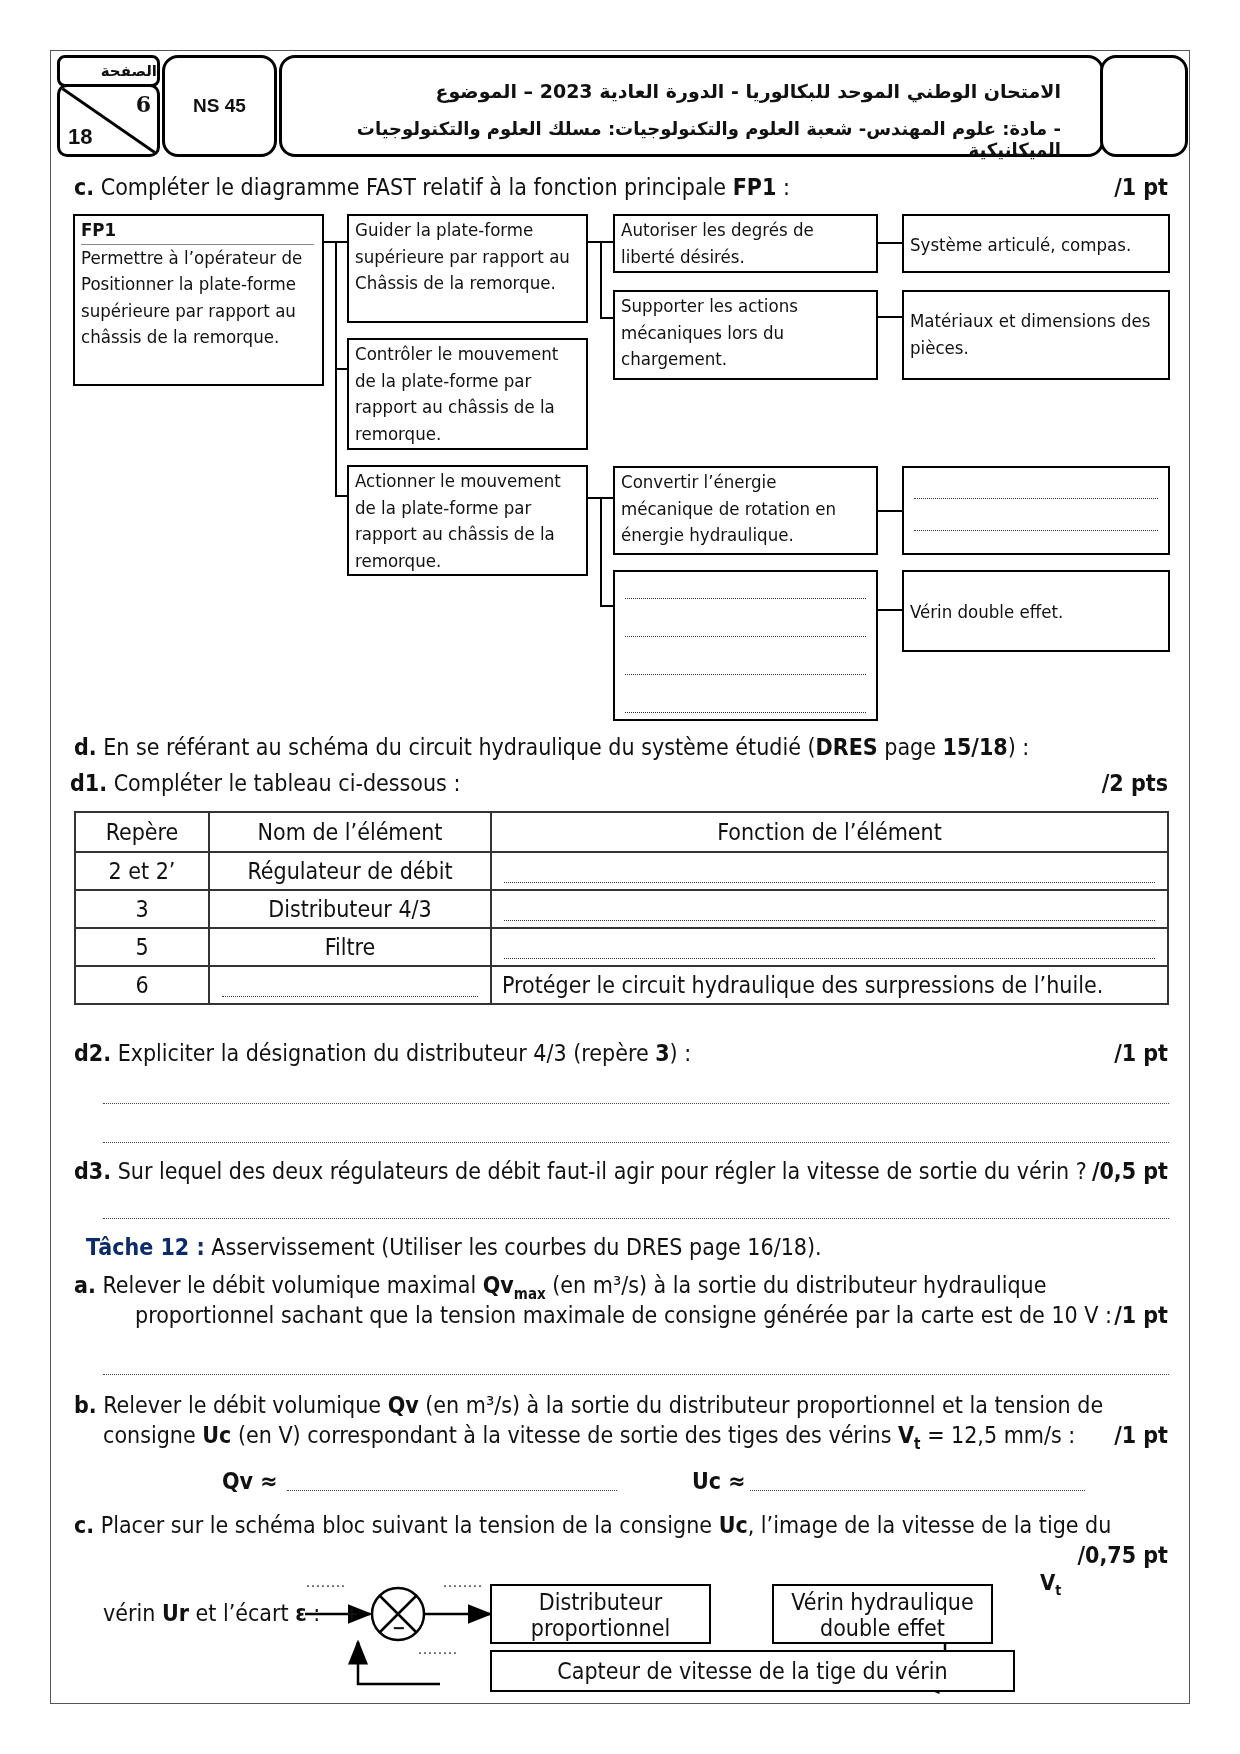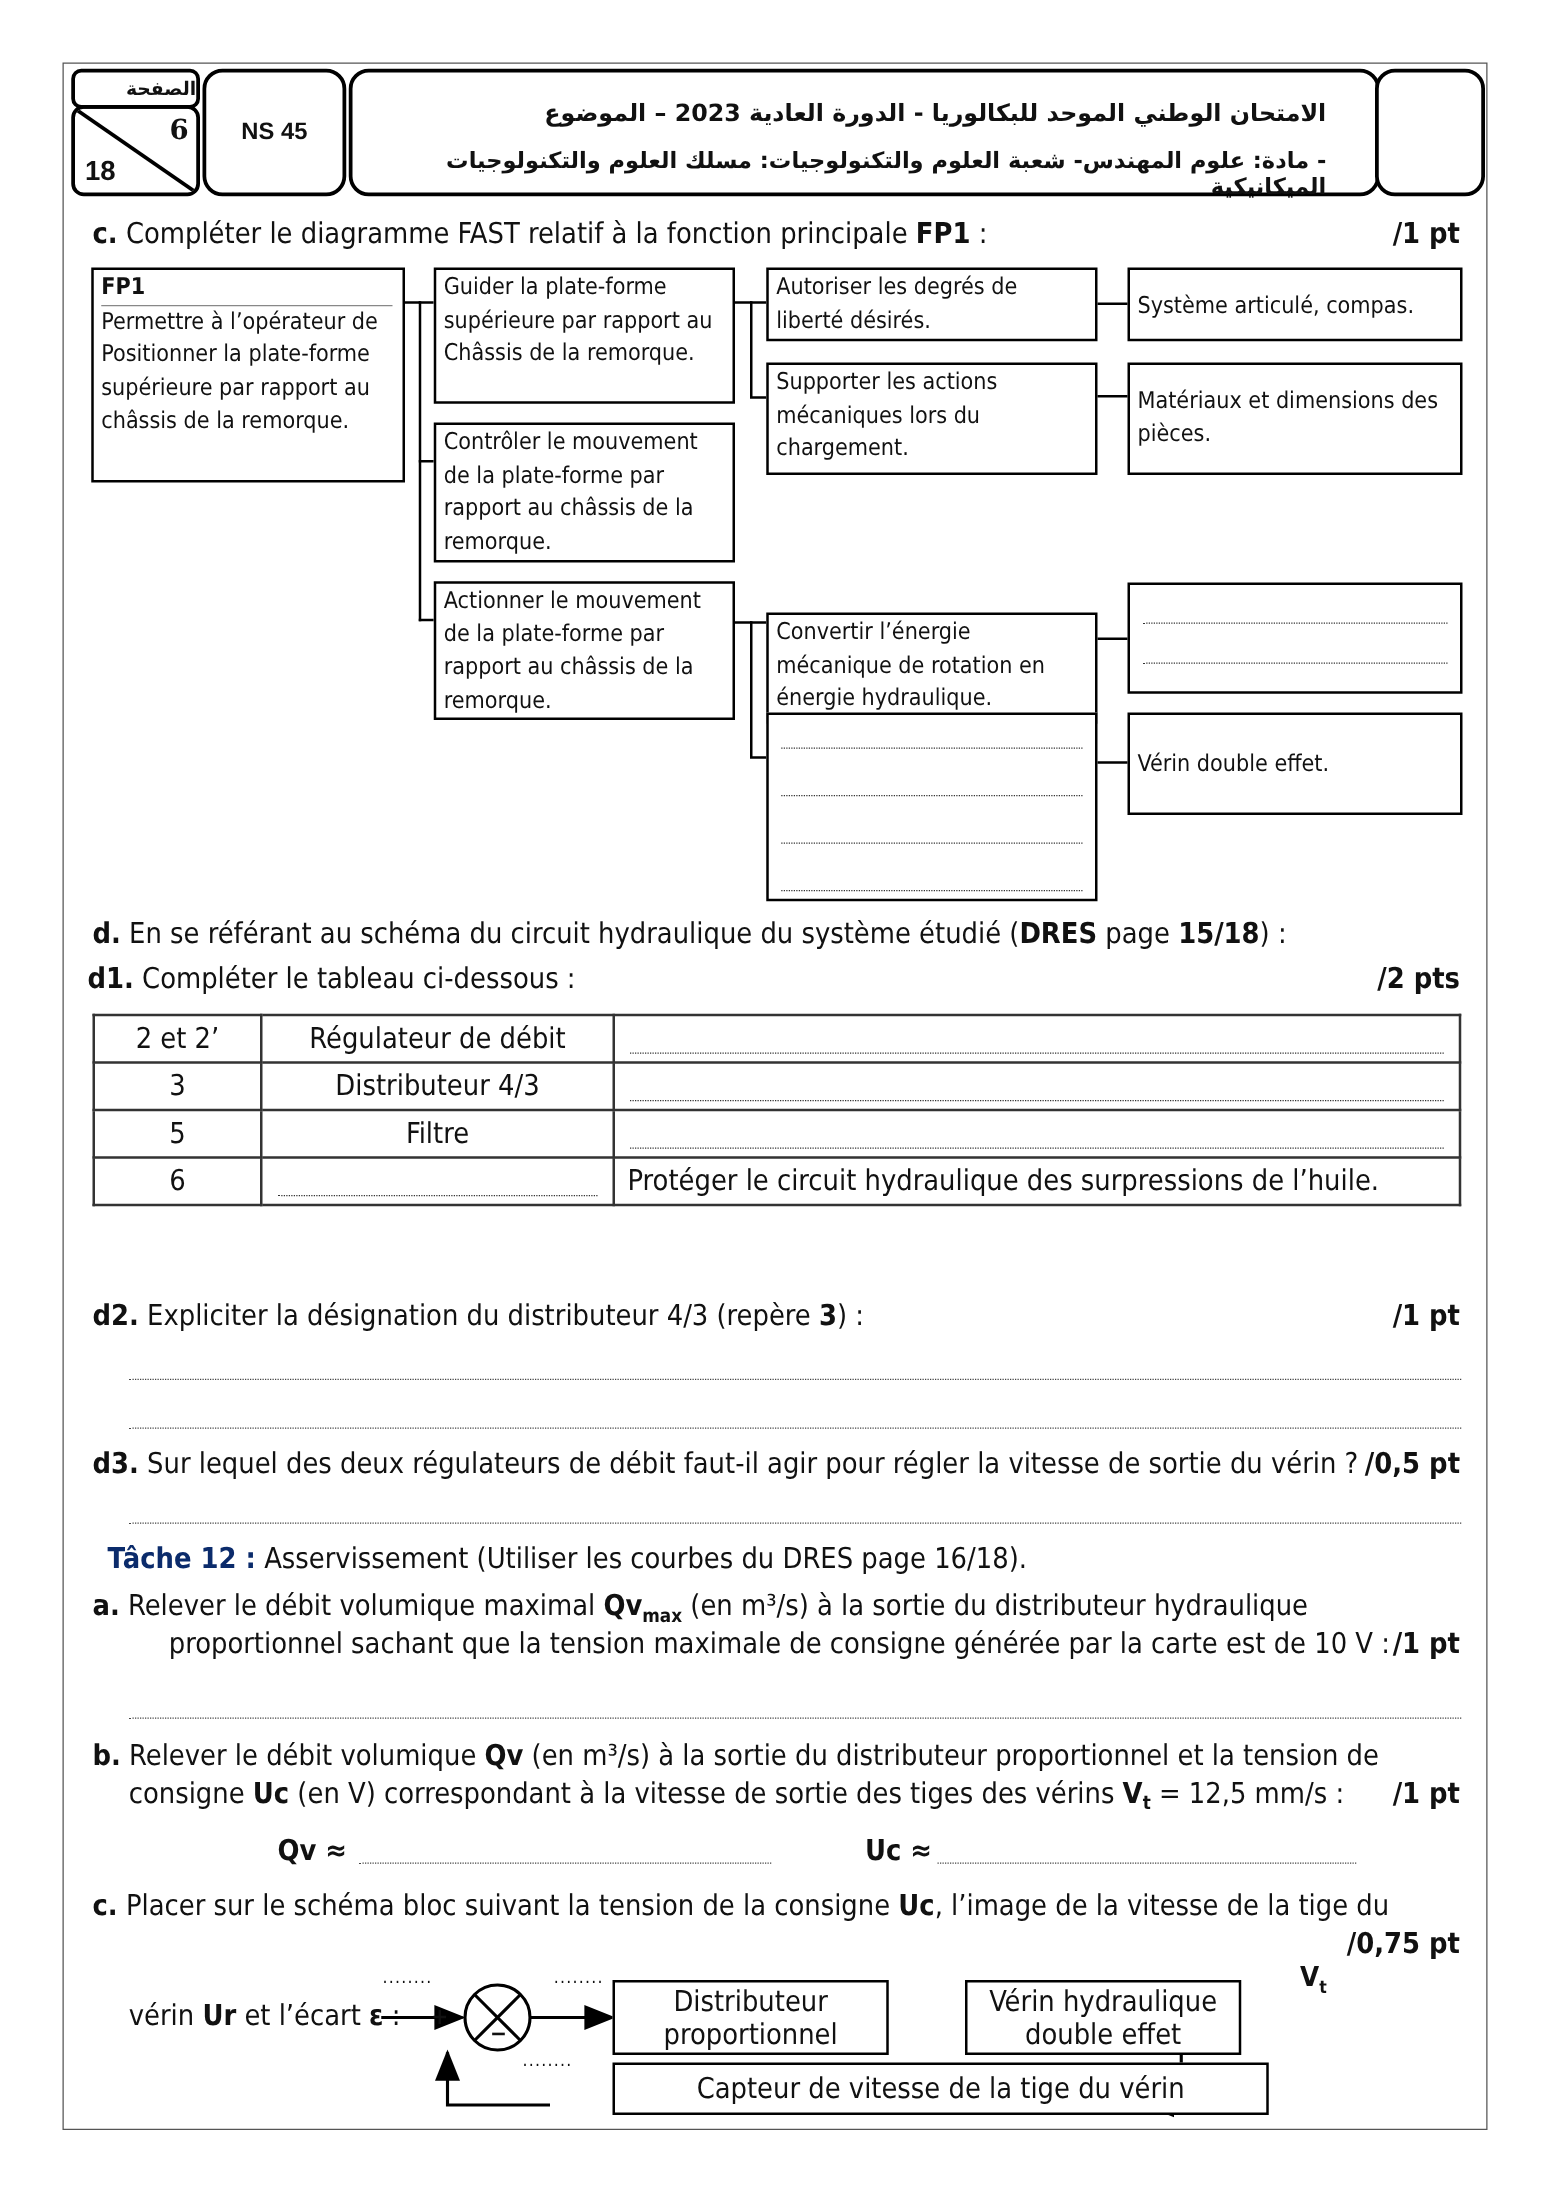--- a/index.html
+++ b/index.html
@@ -90,21 +90,21 @@
   <div class="line" style="left:600px;top:241px;width:13px;height:2px;"></div>
   <div class="line" style="left:600px;top:317px;width:13px;height:2px;"></div>
 
   <div class="line" style="left:588px;top:497px;width:13px;height:2px;"></div>
   <div class="line" style="left:600px;top:497px;width:2px;height:109px;"></div>
   <div class="line" style="left:600px;top:497px;width:13px;height:2px;"></div>
   <div class="line" style="left:600px;top:605px;width:13px;height:2px;"></div>
 
   <div class="abs fbox" style="left:613px;top:214px;width:265px;height:59px;">Autoriser les degrés de liberté désirés.</div>
   <div class="abs fbox" style="left:613px;top:290px;width:265px;height:90px;">Supporter les actions mécaniques lors du chargement.</div>
-  <div class="abs fbox" style="left:613px;top:466px;width:265px;height:89px;margin-top:24px;">Convertir l’énergie mécanique de rotation en énergie hydraulique.</div>
+  <div class="abs fbox" style="left:613px;top:466px;width:265px;height:89px;">Convertir l’énergie mécanique de rotation en énergie hydraulique.</div>
   <div class="abs fbox" style="left:613px;top:570px;width:265px;height:151px;padding:26px 10px 0 10px;">
     <div class="dotrow" style="margin-top:0"></div>
     <div class="dotrow" style="margin-top:37px"></div>
     <div class="dotrow" style="margin-top:37px"></div>
     <div class="dotrow" style="margin-top:37px"></div>
   </div>
 
   <div class="line" style="left:878px;top:242px;width:25px;height:2px;"></div>
   <div class="line" style="left:878px;top:316px;width:25px;height:2px;"></div>
   <div class="line" style="left:878px;top:510px;width:25px;height:2px;"></div>
@@ -129,20 +129,25 @@
 </div>
 <div class="abs pts" style="right:72px;top:770px;">/2 pts</div>
 
 <table class="t">
   <colgroup>
       <col style="width:134px">
       <col style="width:282px">
       <col>
     </colgroup>
   <tbody>
+      <tr>
+    <th>Repère</th>
+    <th>Nom de l’élément</th>
+    <th>Fonction de l’élément</th>
+  </tr>
   <tr>
     <td>2 et 2’</td>
     <td>Régulateur de débit</td>
     <td>
           <span class="cell-dots"></span>
         </td>
   </tr>
   <tr>
     <td>3</td>
     <td>Distributeur 4/3</td>

